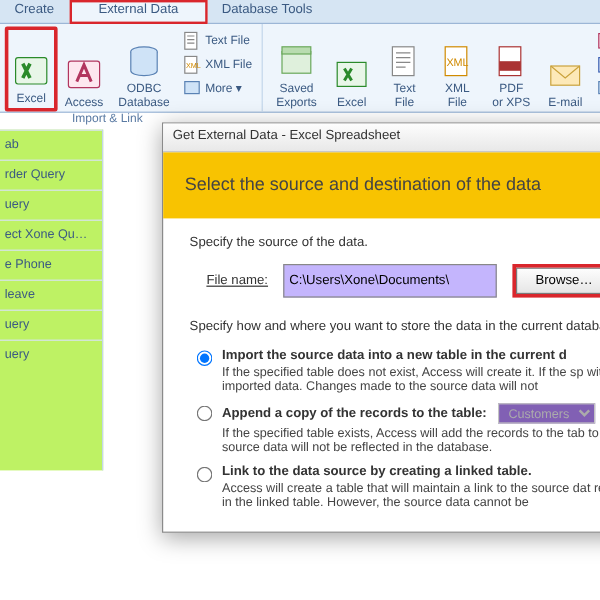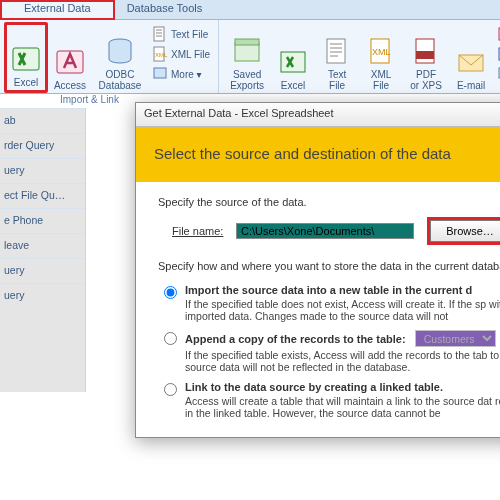--- a/index.html
+++ b/index.html
@@ -17,49 +17,50 @@
   .bigbtn { display: flex; flex-direction: column; align-items: center; justify-content: flex-end; width: 44px; padding: 2px 2px 2px 2px; font-size: 10px; text-align: center; cursor: pointer; color: #3b5a82; }
   .bigbtn .ico { width: 32px; height: 32px; margin: 2px auto 2px auto; }
   .excel-hl { border: 3px solid #d9262c; border-radius: 2px; }
   .smallcol { display: flex; flex-direction: column; justify-content: flex-start; padding: 2px 2px; }
   .smallbtn { display: flex; align-items: center; height: 20px; padding: 0 2px; font-size: 10px; color: #3b5a82; cursor: pointer; white-space: nowrap; }
   .smallbtn .sico { width: 16px; height: 16px; margin-right: 3px; }
 
   .groupbar { position: absolute; left: 18px; top: 94px; font-size: 10px; color: #5a7aa3; padding-left: 42px; }
 
   
-  .navpane { position: absolute; left: 0; top: 108px; width: 86px; height: 284px; border-right: 1px solid #c3d6ea; background: #e5e5e5; }
+  .navpane { position: absolute; left: 0; top: 108px; width: 86px; height: 284px; border-right: 1px solid #c3d6ea; background: #bef264; }
   .navitem { height: 25px; border-top: 1px solid #d7e3f1; padding: 5px 4px 0 4px; font-size: 10.5px; color: #3b5a82; white-space: nowrap; overflow: hidden; text-overflow: ellipsis; cursor: pointer; }
 
   
   .dialog { position: absolute; left: 135px; top: 102px; width: 420px; border: 1px solid #8a8a8a; background: #fff; box-shadow: 0 4px 18px rgba(0,0,0,.35); }
   .titlebar { background: linear-gradient(#fdfdfd,#e8e8e8); border-bottom: 1px solid #bcbcbc; height: 24px; padding: 4px 8px; font-size: 11px; color: #333; }
   .banner { background: #f8c301; padding: 18px 18px 20px 18px; font-size: 15px; color: #444; }
   .dbody { padding: 14px 18px 10px 22px; font-size: 11px; color: #333; }
   .sect { margin-bottom: 12px; }
   .filerow { display: flex; align-items: center; margin: 8px 0 18px 14px; }
   .filerow label { width: 64px; text-decoration: underline; }
-  .fileinput { flex: 0 0 178px; height: 16px; border: 1px solid #888; padding: 2px 4px; font-size: 11px; background: #0f766e; }
+  .fileinput { flex: 0 0 178px; height: 28px; border: 1px solid #888; padding: 2px 4px; font-size: 11px; background: #c4b5fd; }
   .browse { margin-left: 16px; height: 22px; width: 80px; font-size: 11px; background: linear-gradient(#fdfdfd,#e6e6e6); border: 1px solid #7a7a7a; cursor: pointer; }
   .browse-hl { outline: 3px solid #d9262c; outline-offset: 0; }
 
   .opt { display: flex; align-items: flex-start; margin: 8px 0 8px 6px; }
   .opt input[type=radio] { margin: 2px 8px 0 0; flex: 0 0 auto; }
   .opt .oc { flex: 1; }
   .opt .olabel { font-weight: bold; font-size: 11px; }
   .opt .odesc { font-size: 10.5px; color: #444; margin-top: 2px; }
   .append-sel { margin-left: 6px; height: 17px; border: 1px solid #aaa; background: #4c1d95; color: #888; font-size: 10.5px; padding: 0 4px; min-width: 78px; }
 
   
   .svg { display: block; }
 </style>
 </head>
 <body>
 
 <div class="tabs">
+  <div class="tab">Create</div>
   <div class="tab active highlight">External Data</div>
   <div class="tab">Database Tools</div>
 </div>
 
 <div class="ribbon">
   <div class="rgroup">
     <div class="bigbtn excel-hl">
       <span class="ico">
         <svg class="svg" width="32" height="32" viewBox="0 0 32 32">
             <rect x="3" y="5" width="26" height="22" rx="2" fill="#e8f6e8" stroke="#2a8a2a"></rect>
@@ -203,21 +204,21 @@
       </div>
     </div>
   </div>
 </div>
 <div class="groupbar">Import &amp; Link</div>
 
 <div class="navpane">
   <div class="navitem">ab</div>
   <div class="navitem">rder Query</div>
   <div class="navitem">uery</div>
-  <div class="navitem">ect File Qu…</div>
+  <div class="navitem">ect Xone Qu…</div>
   <div class="navitem">e Phone</div>
   <div class="navitem">leave</div>
   <div class="navitem">uery</div>
   <div class="navitem">uery</div>
 </div>
 
 <div class="dialog">
   <div class="titlebar">Get External Data - Excel Spreadsheet</div>
   <div class="banner">Select the source and destination of the data</div>
   <div class="dbody">

